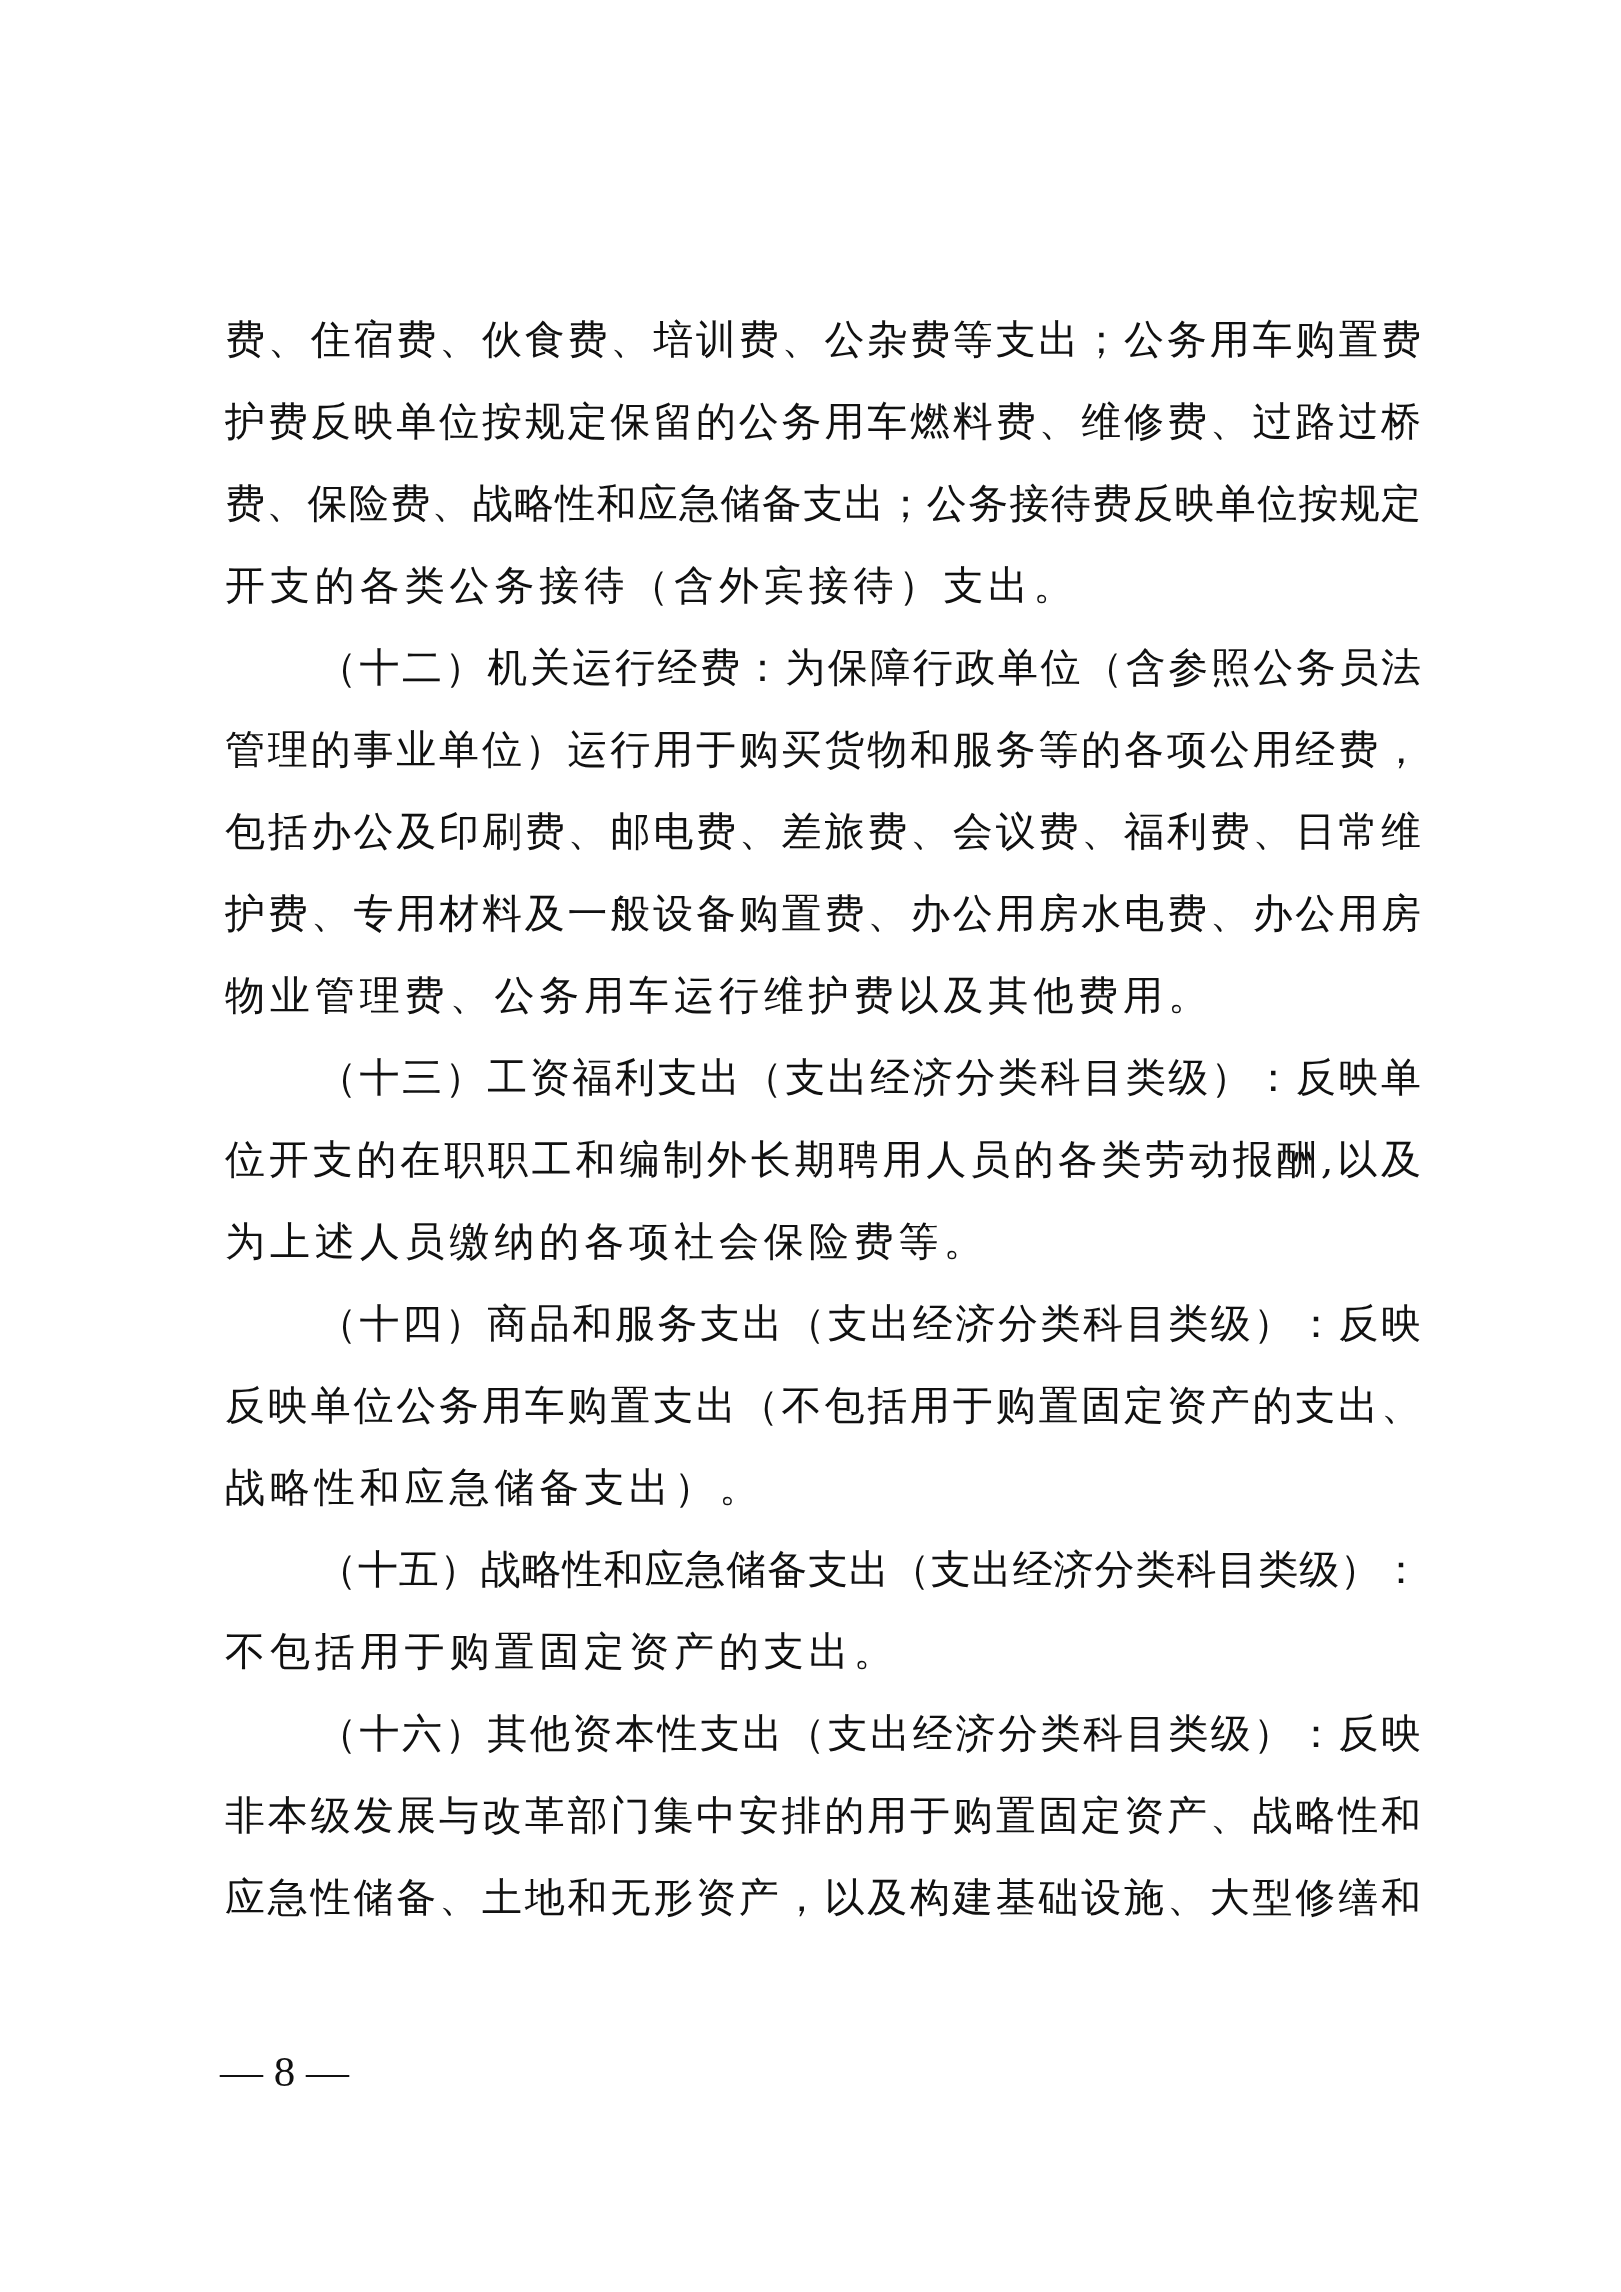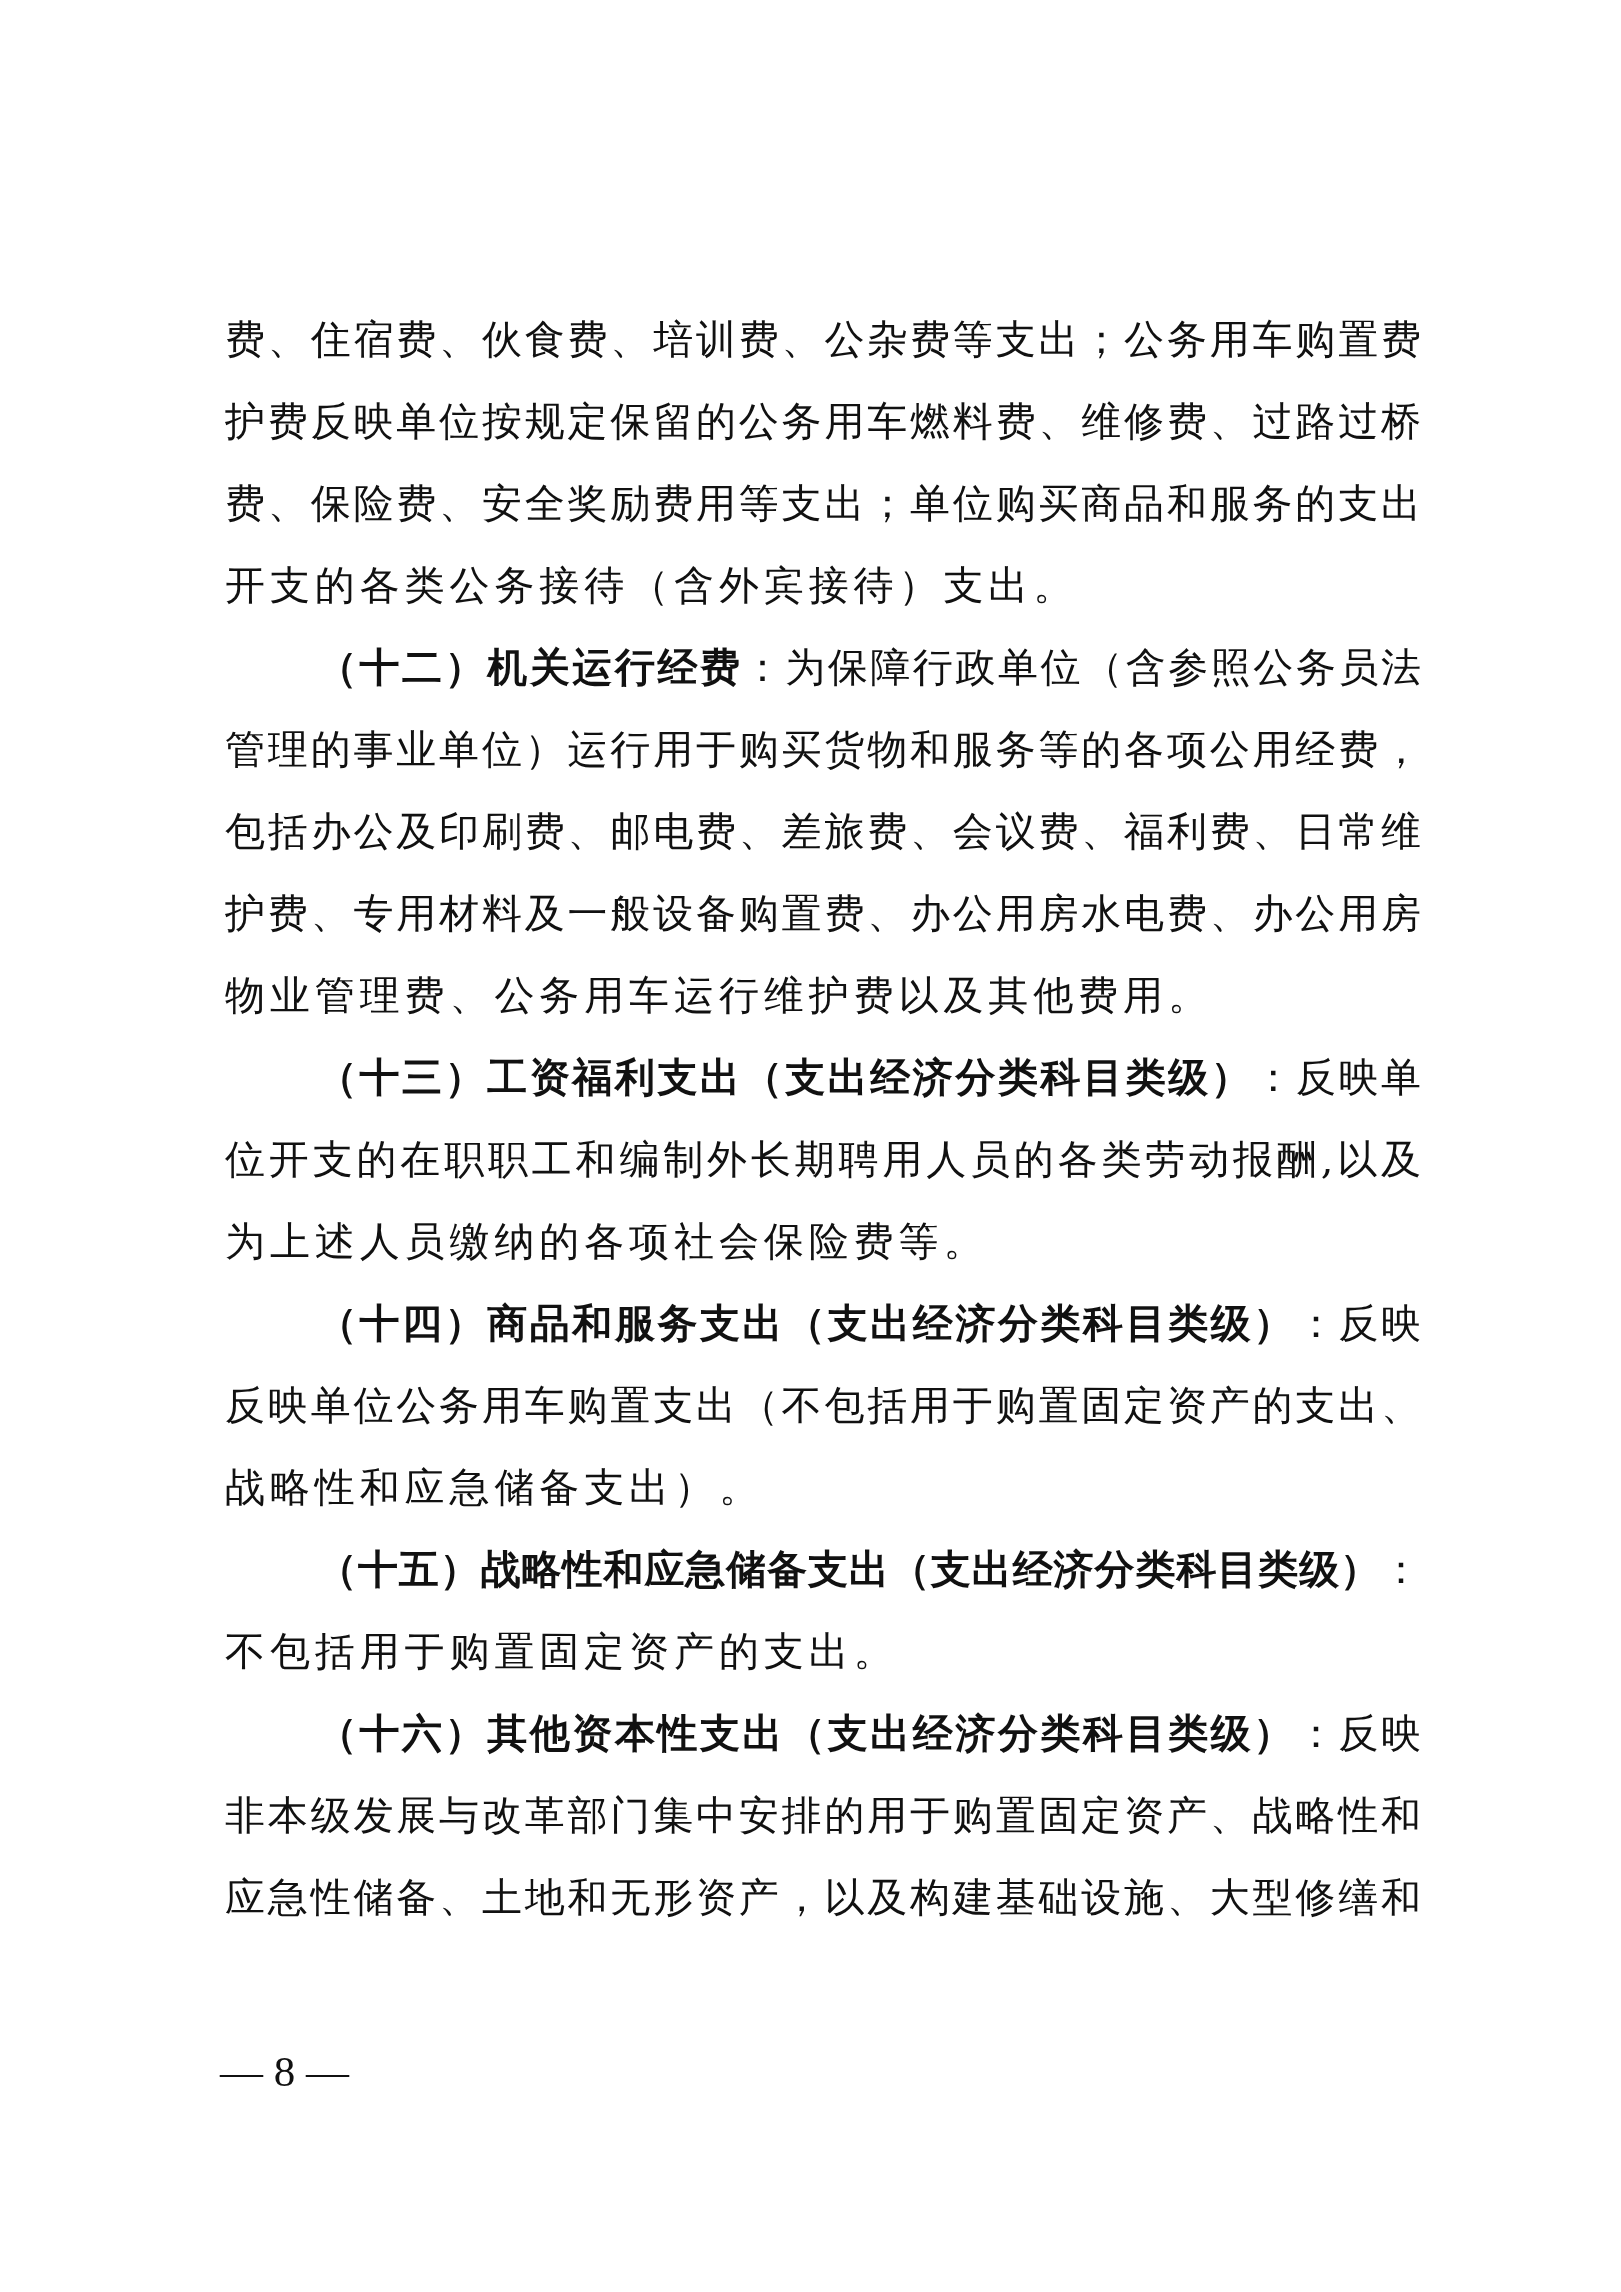--- a/index.html
+++ b/index.html
@@ -4,32 +4,32 @@
 <style>
   html, body { margin: 0; padding: 0; background: #ffffff; }
   body { width: 1621px; height: 2293px; position: relative; overflow: hidden;
          font-family: "DejaVu Serif", "Liberation Serif", serif; color: #111111; }
   .page { position: absolute; left: 12px; top: 0; width: 1621px; height: 2293px; background: #ffffff; }
   .text-block { position: absolute; left: 213px; top: 298px; width: 1196px; }
   .line { height: 82px; line-height: 82px; font-size: 40px; white-space: nowrap;
           text-align: justify; text-align-last: justify; overflow: hidden; }
   .line.last { text-align-last: left; letter-spacing: 4.9px; }
   .line.indent { padding-left: 92px; }
-  .bold { font-weight: bold; }
+  .bold { font-weight: normal; }
   .page-number { position: absolute; left: 208px; top: 2047px; font-size: 43px;
                  font-family: "Liberation Serif", serif; color: #111111; line-height: 49px; }
 </style>
 </head>
 <body>
 
 <div class="page">
   <div class="text-block">
     <div class="line"><span>费、住宿费、伙食费、培训费、公杂费等支出；公务用车购置费</span></div>
     <div class="line"><span>护费反映单位按规定保留的公务用车燃料费、维修费、过路过桥</span></div>
-    <div class="line"><span>费、保险费、安全奖励费用等支出；单位购买商品和服务的支出</span></div>
+    <div class="line"><span>费、保险费、战略性和应急储备支出；公务接待费反映单位按规定</span></div>
     <div class="line last"><span>开支的各类公务接待（含外宾接待）支出。</span></div>
 
     <div class="line indent"><span class="bold">（十二）机关运行经费</span><span>：为保障行政单位（含参照公务员法</span></div>
     <div class="line"><span>管理的事业单位）运行用于购买货物和服务等的各项公用经费，</span></div>
     <div class="line"><span>包括办公及印刷费、邮电费、差旅费、会议费、福利费、日常维</span></div>
     <div class="line"><span>护费、专用材料及一般设备购置费、办公用房水电费、办公用房</span></div>
     <div class="line last"><span>物业管理费、公务用车运行维护费以及其他费用。</span></div>
 
     <div class="line indent"><span class="bold">（十三）工资福利支出（支出经济分类科目类级）</span><span>：反映单</span></div>
     <div class="line"><span>位开支的在职职工和编制外长期聘用人员的各类劳动报酬,以及</span></div>

